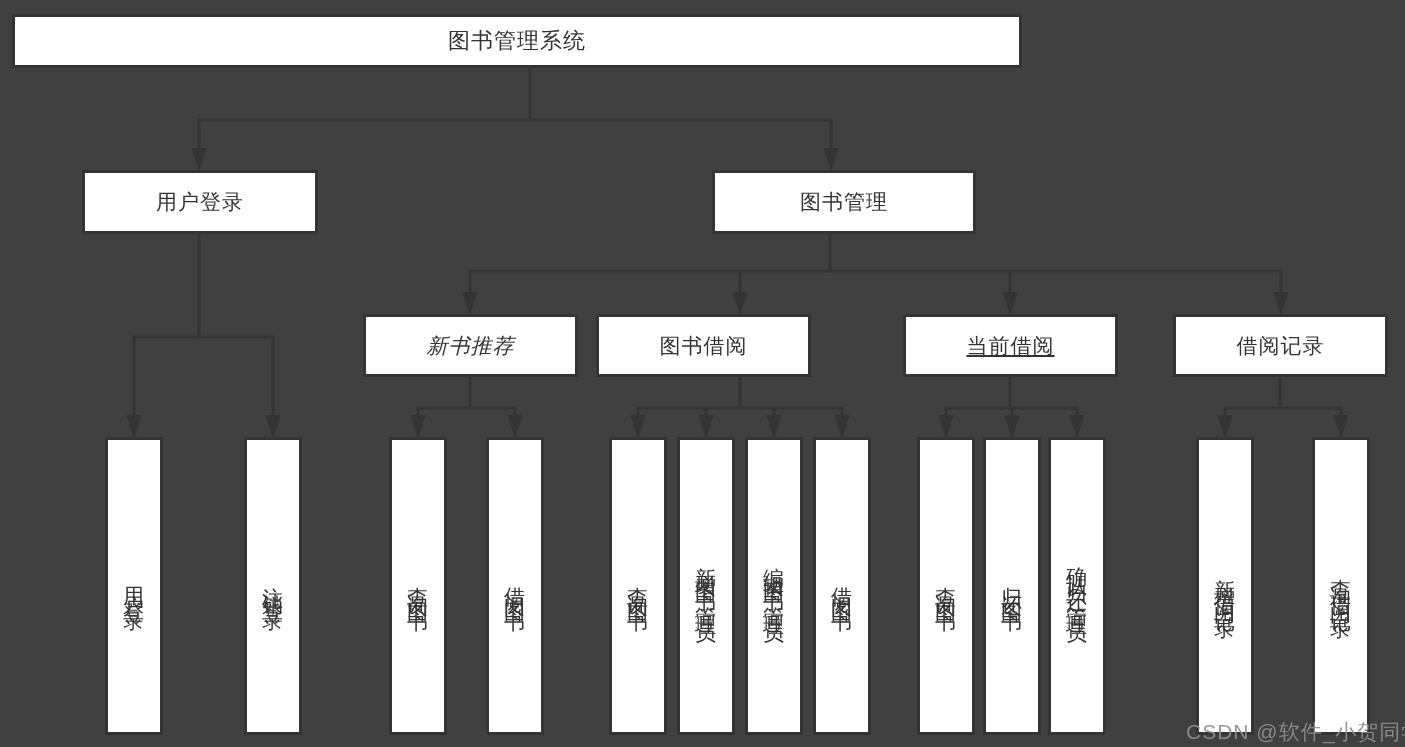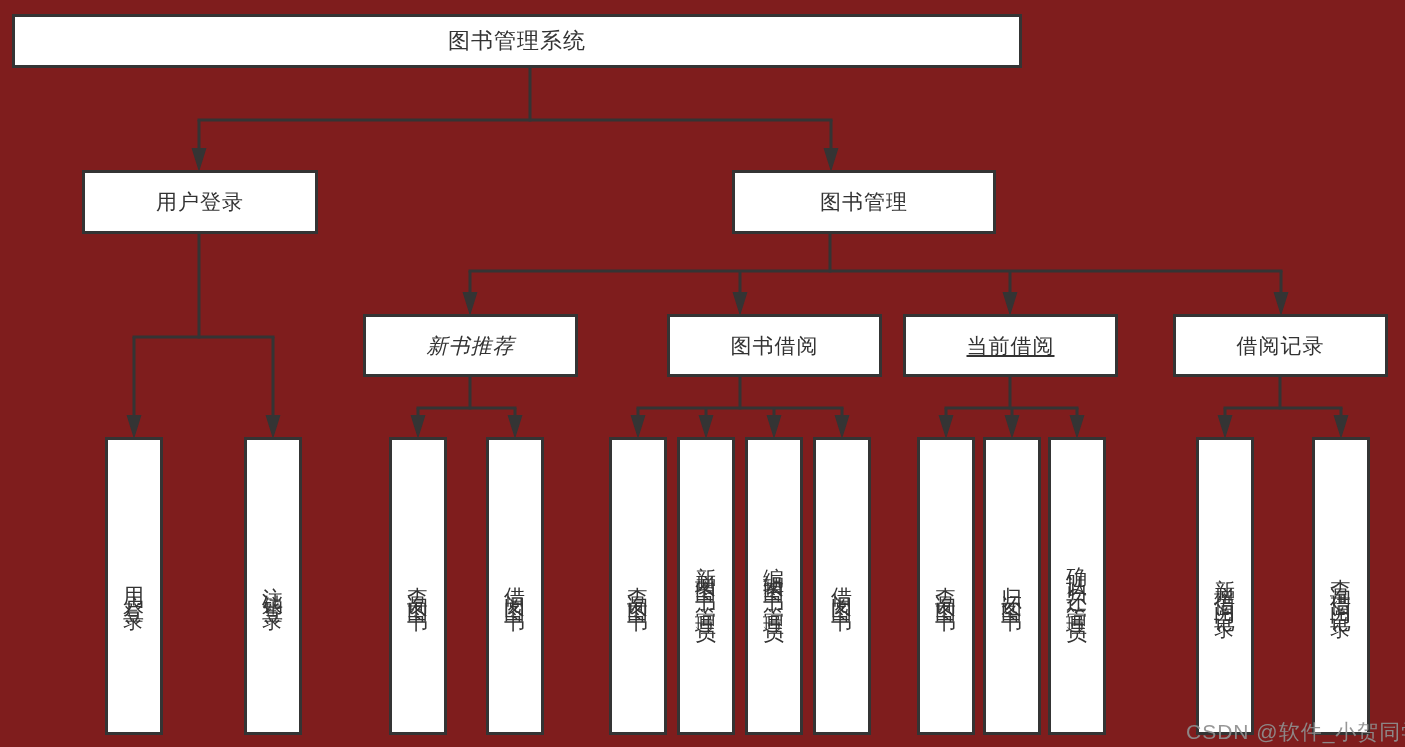--- a/index.html
+++ b/index.html
@@ -1,20 +1,20 @@
 <!DOCTYPE html>
 <html><head>
 <meta charset="utf-8">
 <style>
   html, body { margin: 0; padding: 0; background: #ffffff; }
   #canvas {
     position: relative;
     width: 1405px;
     height: 747px;
-    background: #7f1d1d;
+    background: #404040;
     overflow: hidden;
     font-family: "Liberation Sans", sans-serif;
   }
   #connector-svg {
     position: absolute;
     left: 0; top: 0;
     width: 1405px; height: 747px;
     z-index: 0;
   }
   .node {
@@ -36,23 +36,23 @@
     text-orientation: mixed;
     font-size: 21px;
     line-height: 1.1;
     letter-spacing: 8px;
     color: #333333;
     white-space: nowrap;
   }
   
   .pos-root { left: 12px; top: 14px; width: 1010px; height: 54px; }
   .pos-user-login { left: 82px; top: 170px; width: 236px; height: 64px; }
-  .pos-book-mgmt { left: 732px; top: 170px; width: 264px; height: 64px; }
+  .pos-book-mgmt { left: 712px; top: 170px; width: 264px; height: 64px; }
   .pos-m0 { left: 363px; top: 314px; width: 215px; height: 63px; font-style: italic; }
-  .pos-m1 { left: 667px; top: 314px; width: 215px; height: 63px; }
+  .pos-m1 { left: 596px; top: 314px; width: 215px; height: 63px; }
   .pos-m2 { left: 903px; top: 314px; width: 215px; height: 63px; text-decoration: underline; }
   .pos-m3 { left: 1173px; top: 314px; width: 215px; height: 63px; }
   
   .pos-a0 { left: 105px; }  .pos-a1 { left: 244px; }
   .pos-b0 { left: 389px; }  .pos-b1 { left: 486px; }
   .pos-c0 { left: 609px; }  .pos-c1 { left: 677px; }
   .pos-c2 { left: 745px; }  .pos-c3 { left: 813px; }
   .pos-d0 { left: 917px; }  .pos-d1 { left: 983px; }
   .pos-d2 { left: 1048px; }
   .pos-e0 { left: 1196px; } .pos-e1 { left: 1312px; }

